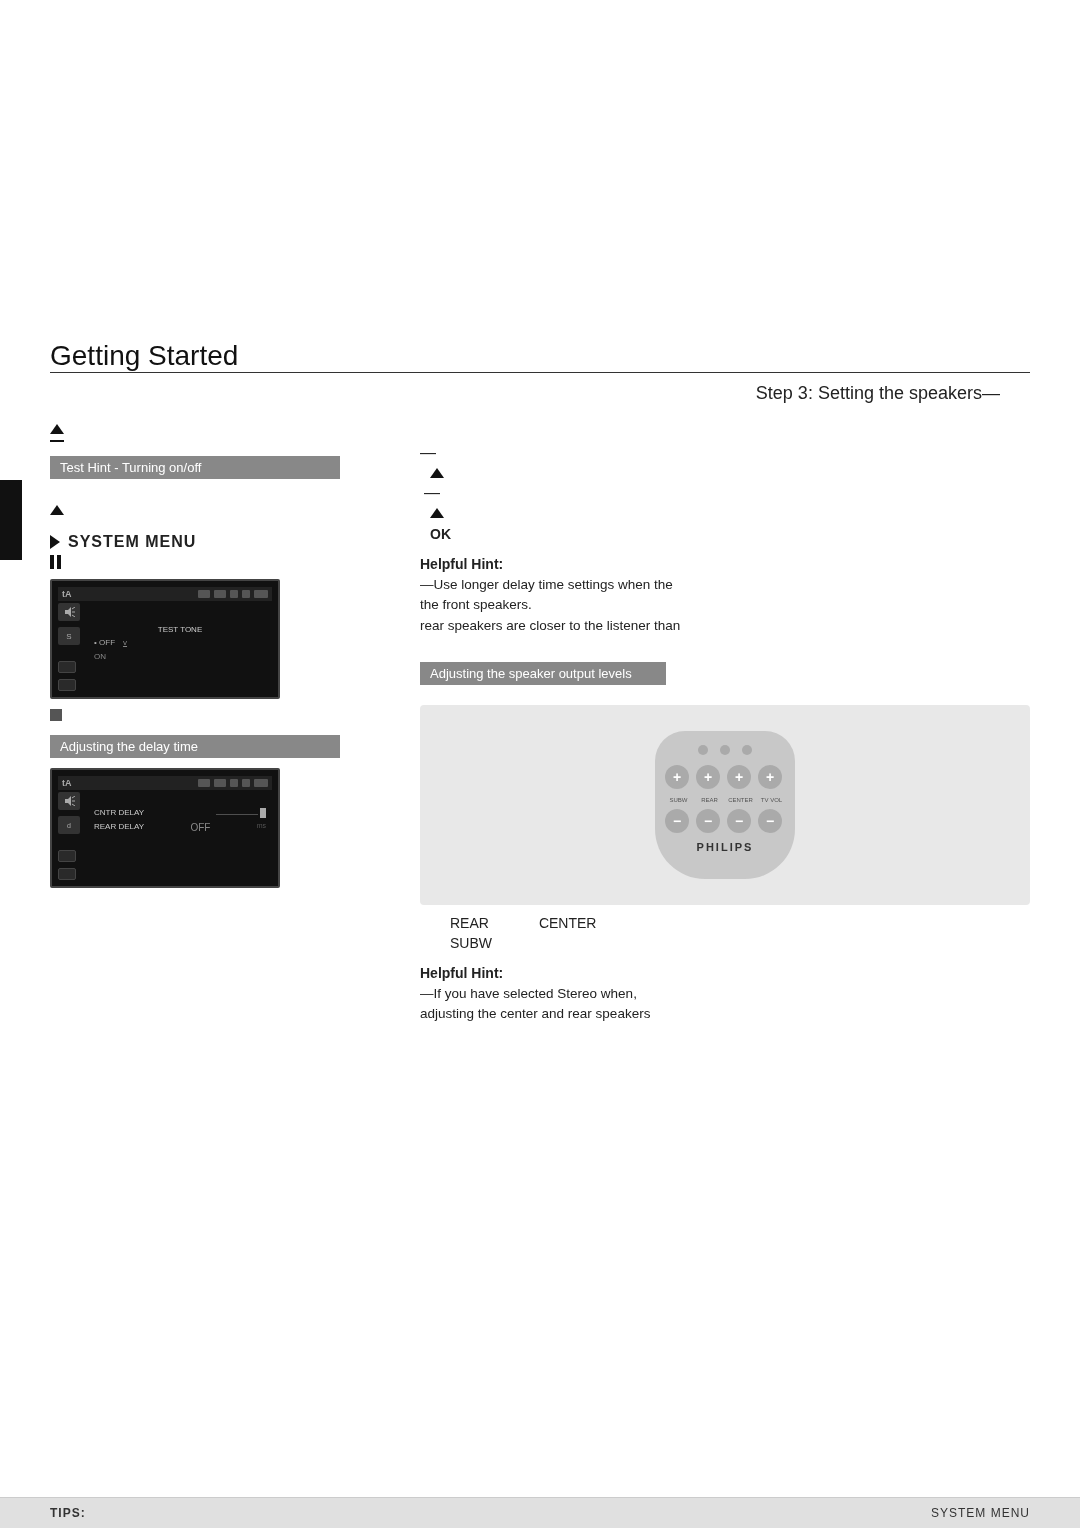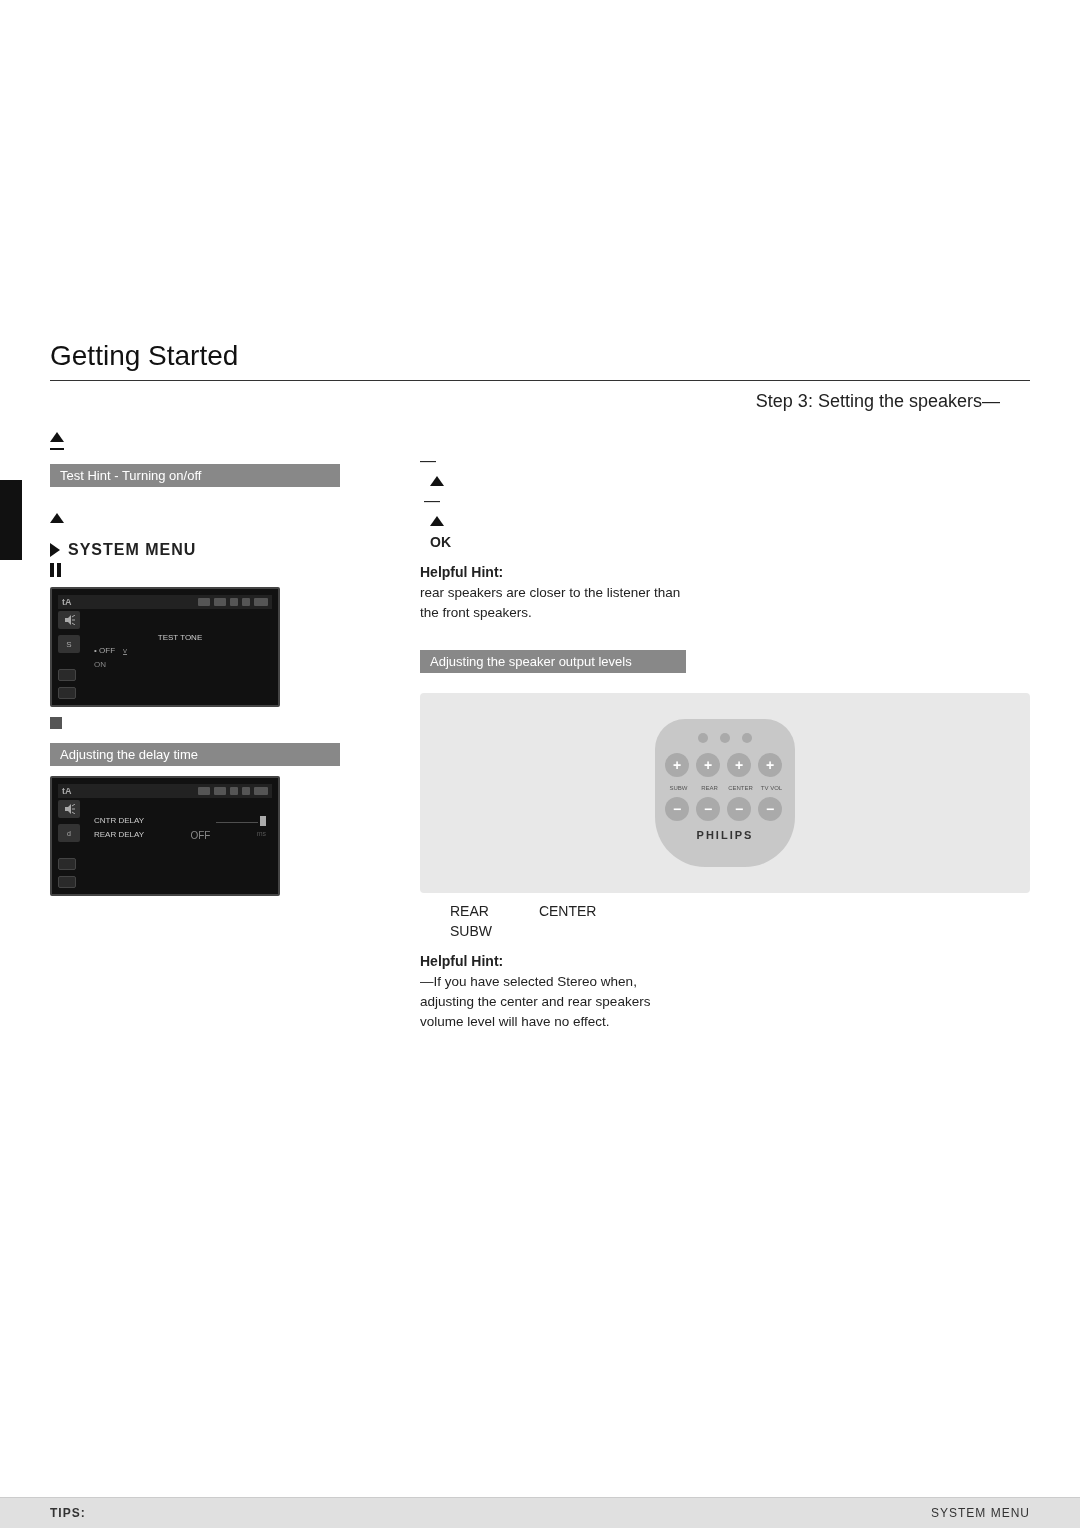--- a/index.html
+++ b/index.html
@@ -26,21 +26,21 @@
     .page-content {
       padding: 0 50px;
     }
 
     
     .section-title {
       font-size: 28px;
       font-weight: normal;
       color: #111;
       padding-top: 340px;
-      padding-bottom: 8px;
+      padding-bottom: 0;
       border-bottom: 1.5px solid #333;
       margin-bottom: 0;
     }
 
     
     .step-header {
       display: flex;
       align-items: center;
       justify-content: flex-end;
       margin-top: 0;
@@ -526,26 +526,27 @@
           <span class="arrow-up" style="margin-left:10px;"></span>
         </div>
       </div>
 
       
       <div class="ok-text" style="margin-top:8px; margin-left:10px;">OK</div>
 
       
       <div class="helpful-hint-block">
         <div class="helpful-hint-title">Helpful Hint:</div>
+        <div>—Use longer delay time settings when the</div>
+        <div>the front speakers.</div>
         <div>rear speakers are closer to the listener than</div>
-        <div>the front speakers.</div>
       </div>
 
       
-      <div class="gray-bar" style="width:266px;">Adjusting the speaker output levels</div>
+      <div class="gray-bar" style="width:246px;">Adjusting the speaker output levels</div>
 
       
       <div class="remote-container">
         <div class="remote">
 
           <div class="remote-dots">
             <div class="remote-dot"></div>
             <div class="remote-dot"></div>
             <div class="remote-dot"></div>
           </div>
@@ -582,21 +583,20 @@
       </div>
       <div style="margin-left:30px; font-size:14px; margin-bottom:8px;">
         <span>SUBW</span>
       </div>
 
       
       <div class="helpful-hint-block">
         <div class="helpful-hint-title">Helpful Hint:</div>
         <div>—If you have selected Stereo when,</div>
         <div>adjusting the center and rear speakers</div>
-        <div>volume level will have no effect.</div>
       </div>
 
     </div>
   </div>
 
 </div>
 
 <div class="page-footer">
   <span class="footer-left">TIPS:</span>
   <span class="footer-right">SYSTEM MENU</span>

